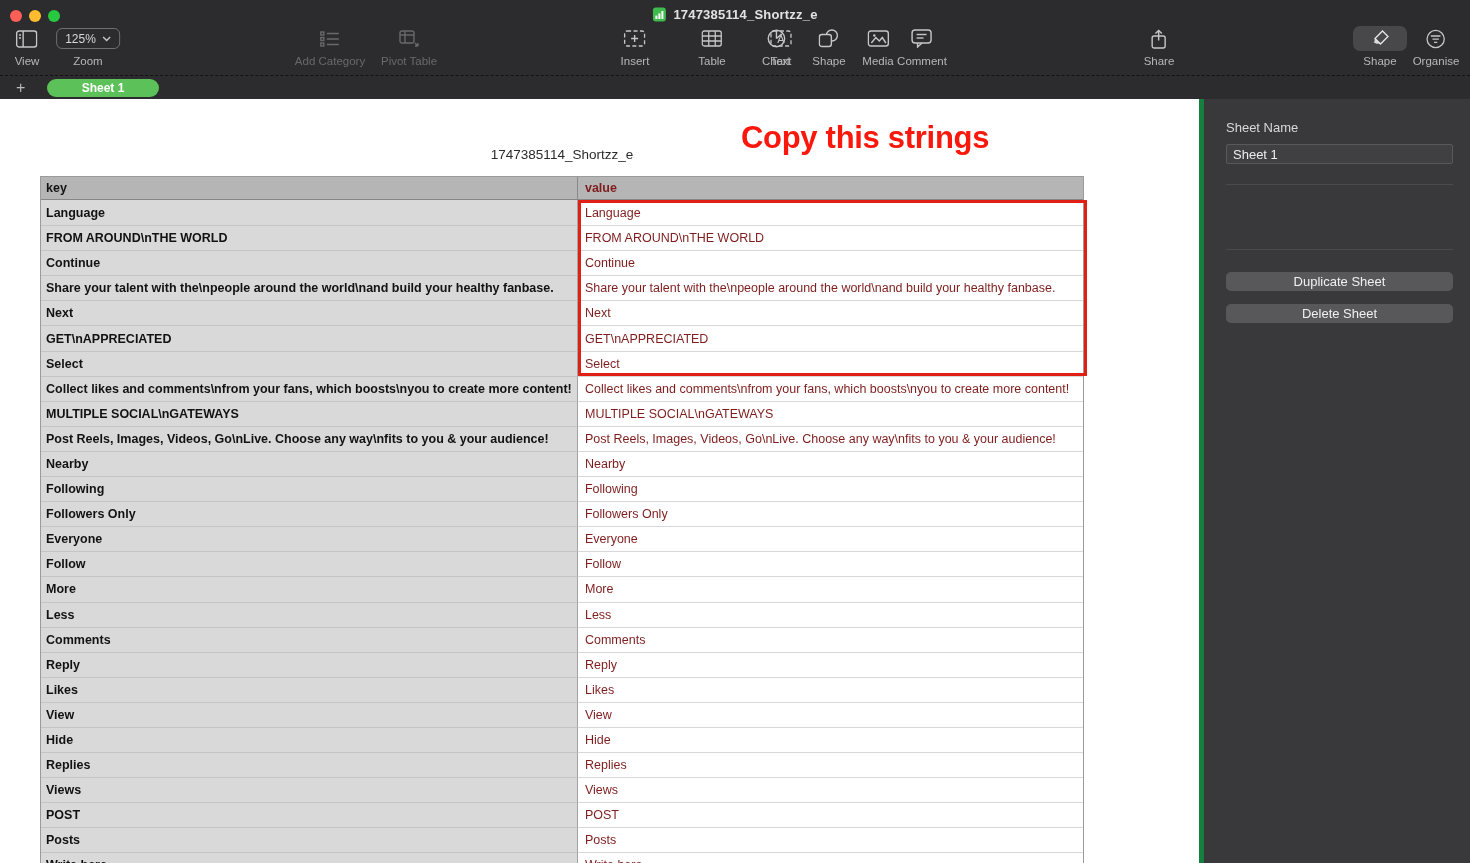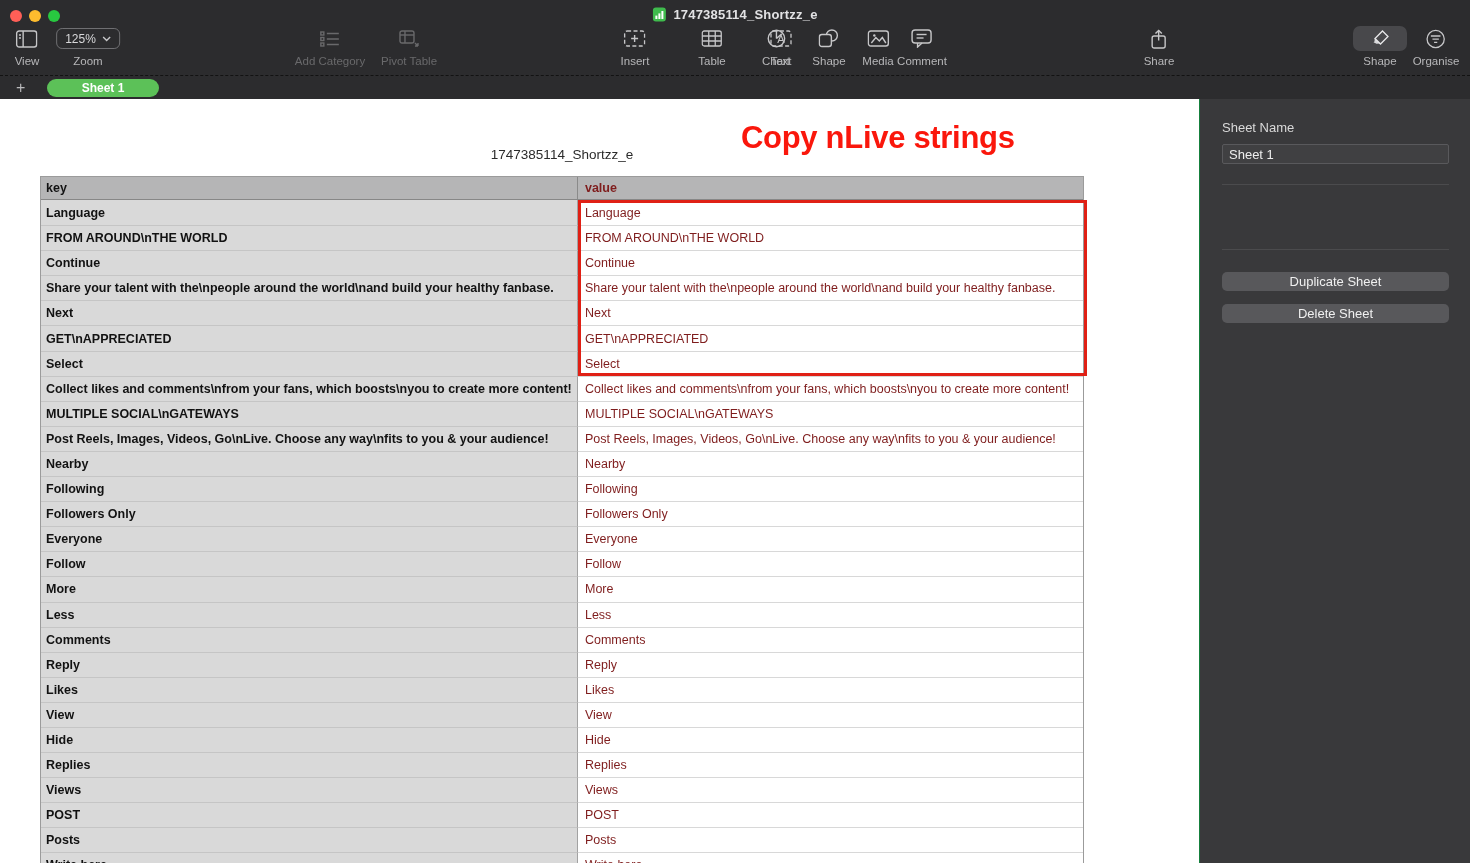--- a/index.html
+++ b/index.html
@@ -54,21 +54,21 @@
   .tbody .tr .td.key { border-top:1px solid #c5c5c5; }
   .tbody .tr .td.val { border-top:1px solid #d8d8d8; }
   .tbody .tr:first-child .td { border-top:none; }
   .thead .td.key { background:#b5b5b6; border-right:1px solid #8a8a8a; }
   .thead .td.val { background:#b5b5b6; }
   .red-box { position:absolute; left:537px; top:23px; width:509px; height:176px;
              border:3px solid #e02015; pointer-events:none; z-index:5; }
 
   
   .sidebar { position:relative; width:271px; height:100%; background:#39393b;
-             border-left:1px solid #15803d; color:#d9d9d9; font-size:13px; }
+             border-left:5px solid #15803d; color:#d9d9d9; font-size:13px; }
   .sb-label { position:absolute; left:22px; }
   .sb-input { position:absolute; left:22px; top:45px; width:227px; height:20px; background:#404042;
               border:1px solid #59595c; border-radius:2px; color:#ededed; font-size:13px;
               padding:0 6px; font-family:"Liberation Sans", sans-serif; outline:none; }
   .sb-div { position:absolute; left:22px; width:227px; border-top:1px solid #4b4b4d; }
   .bg-row { position:absolute; left:22px; top:106px; width:227px; height:24px;
             display:flex; align-items:center; justify-content:space-between; }
   .colorwell { width:63px; height:21px; border-radius:5px; overflow:hidden; display:flex;
                border:1px solid #2a2a2c; }
   .colorwell .swatch { flex:1; background:#ffffff; }
@@ -263,21 +263,21 @@
   <div class="strip">
     <div class="tabbar">
       <div class="addtab">+</div>
       <div class="sheettab">Sheet 1</div>
     </div>
   </div>
 
   <div class="main">
     <div class="canvas">
       <div class="doc-title">1747385114_Shortzz_e</div>
-      <div class="annotation">Copy nLive strings</div>
+      <div class="annotation">Copy this strings</div>
 
       <div class="sheet-table">
         <div class="thead">
           <div class="td key">key</div>
           <div class="td val">value</div>
         </div>
         <div class="tbody">
             <div class="tr">
               <div class="td key">Language</div>
               <div class="td val">Language</div>

